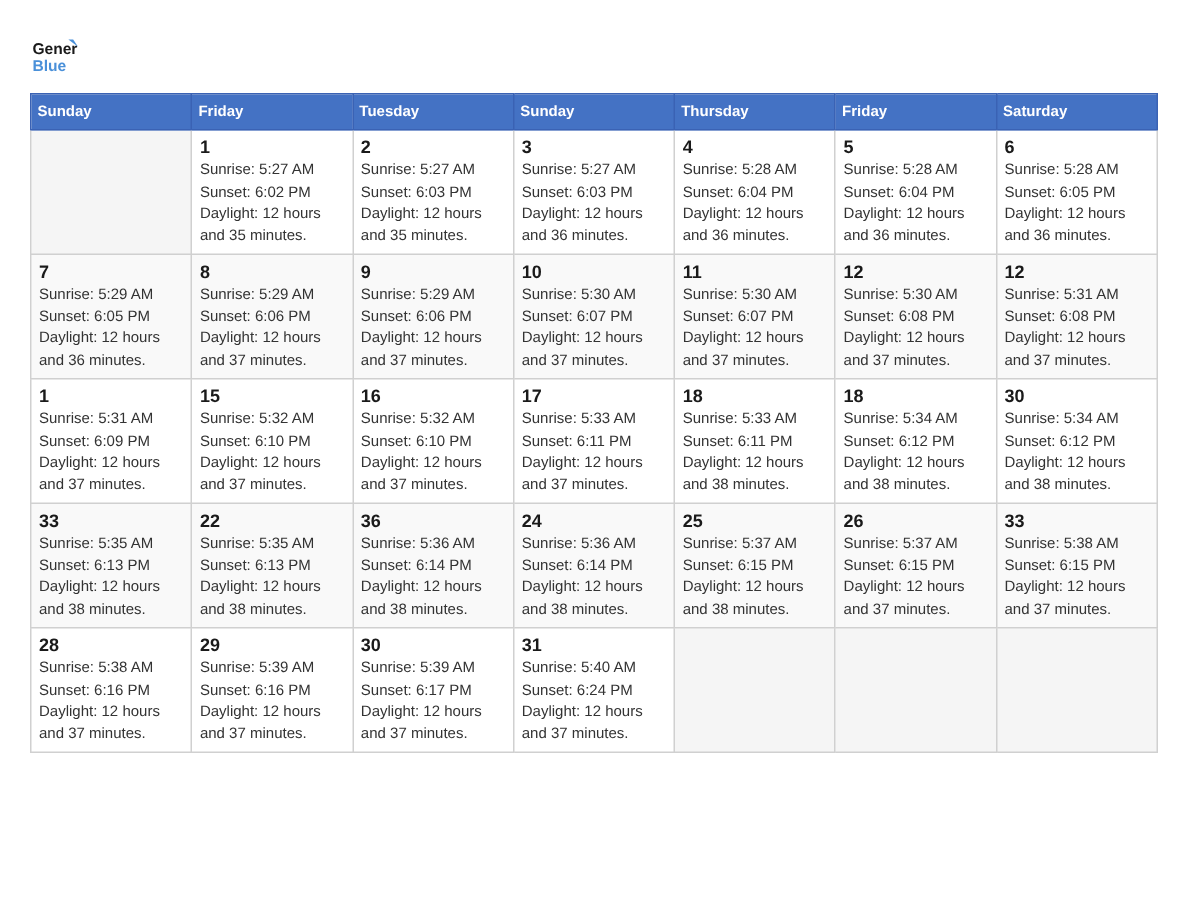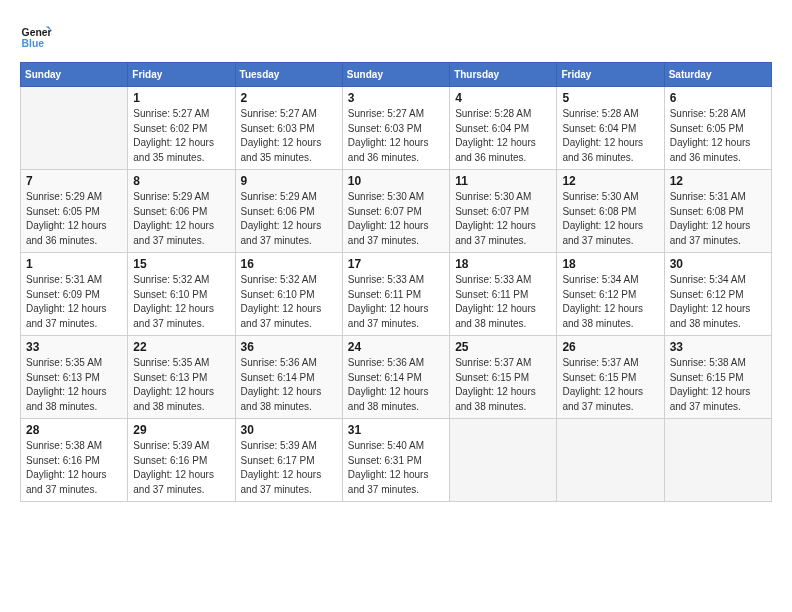--- a/index.html
+++ b/index.html
@@ -323,21 +323,21 @@
         <td>
           <div class="day-num">30</div>
           <div class="day-info" style="white-space: pre-line;">Sunrise: 5:39 AM
 Sunset: 6:17 PM
 Daylight: 12 hours
 and 37 minutes.</div>
         </td>
         <td>
           <div class="day-num">31</div>
           <div class="day-info" style="white-space: pre-line;">Sunrise: 5:40 AM
-Sunset: 6:31 PM
+Sunset: 6:24 PM
 Daylight: 12 hours
 and 37 minutes.</div>
         </td>
         <td class="empty-cell"></td>
         <td class="empty-cell"></td>
         <td class="empty-cell"></td>
       </tr>
     </tbody>
 </table>
 

